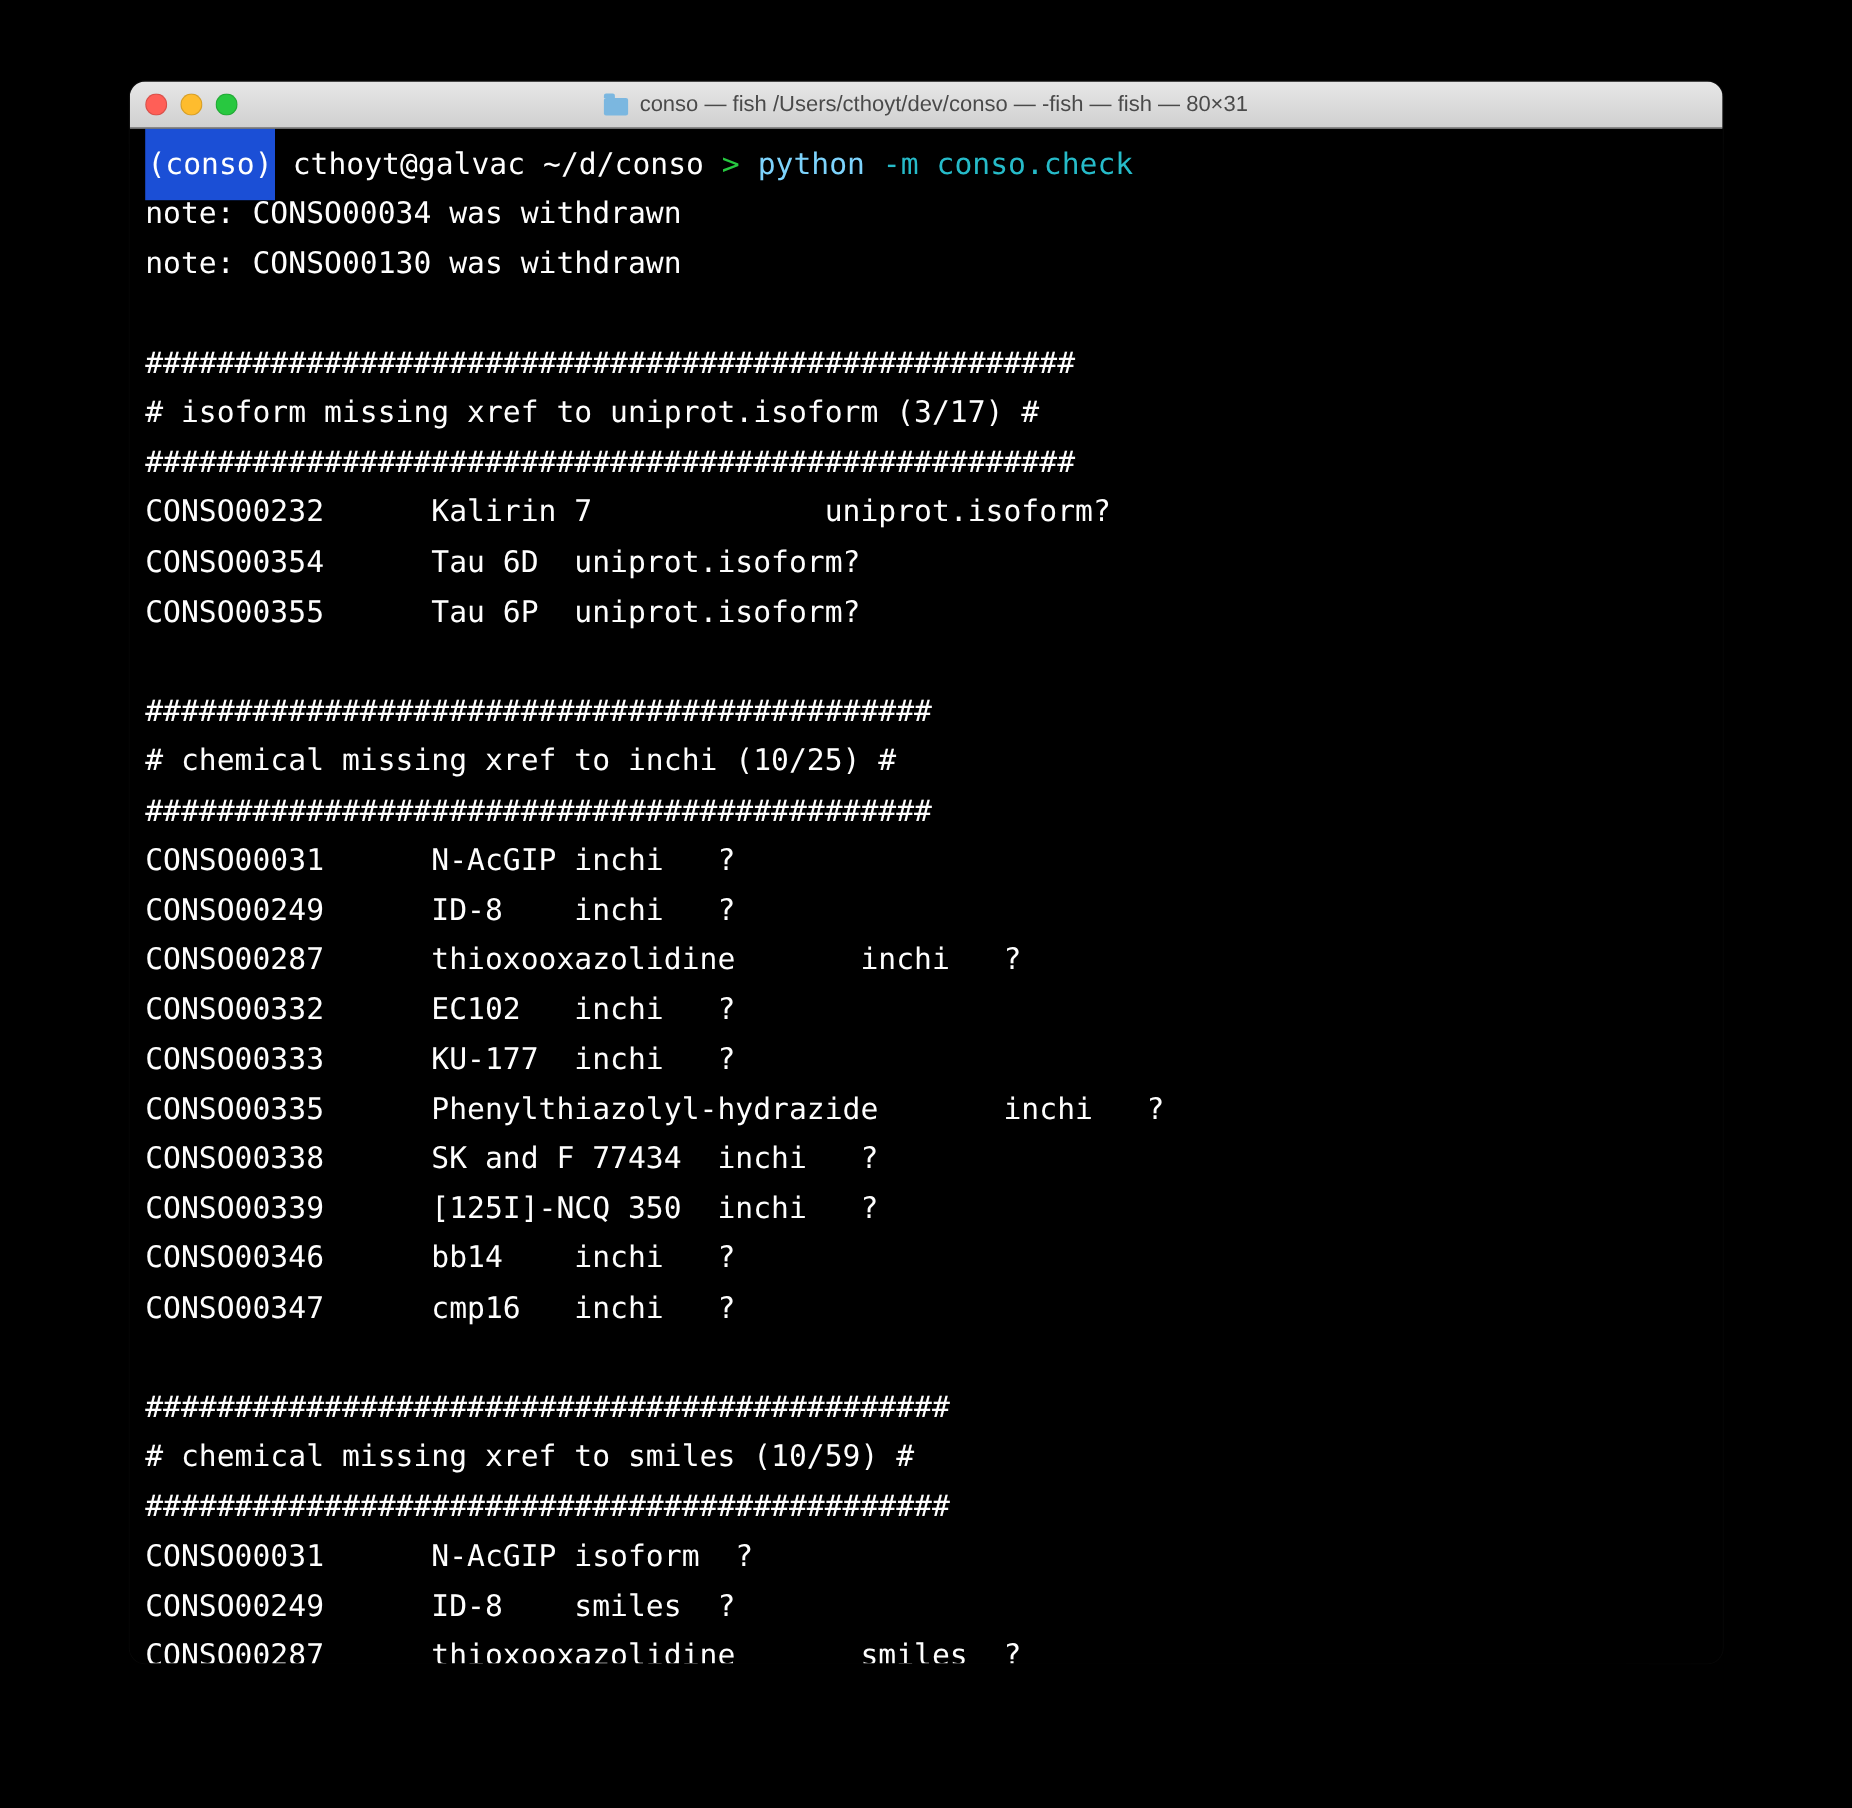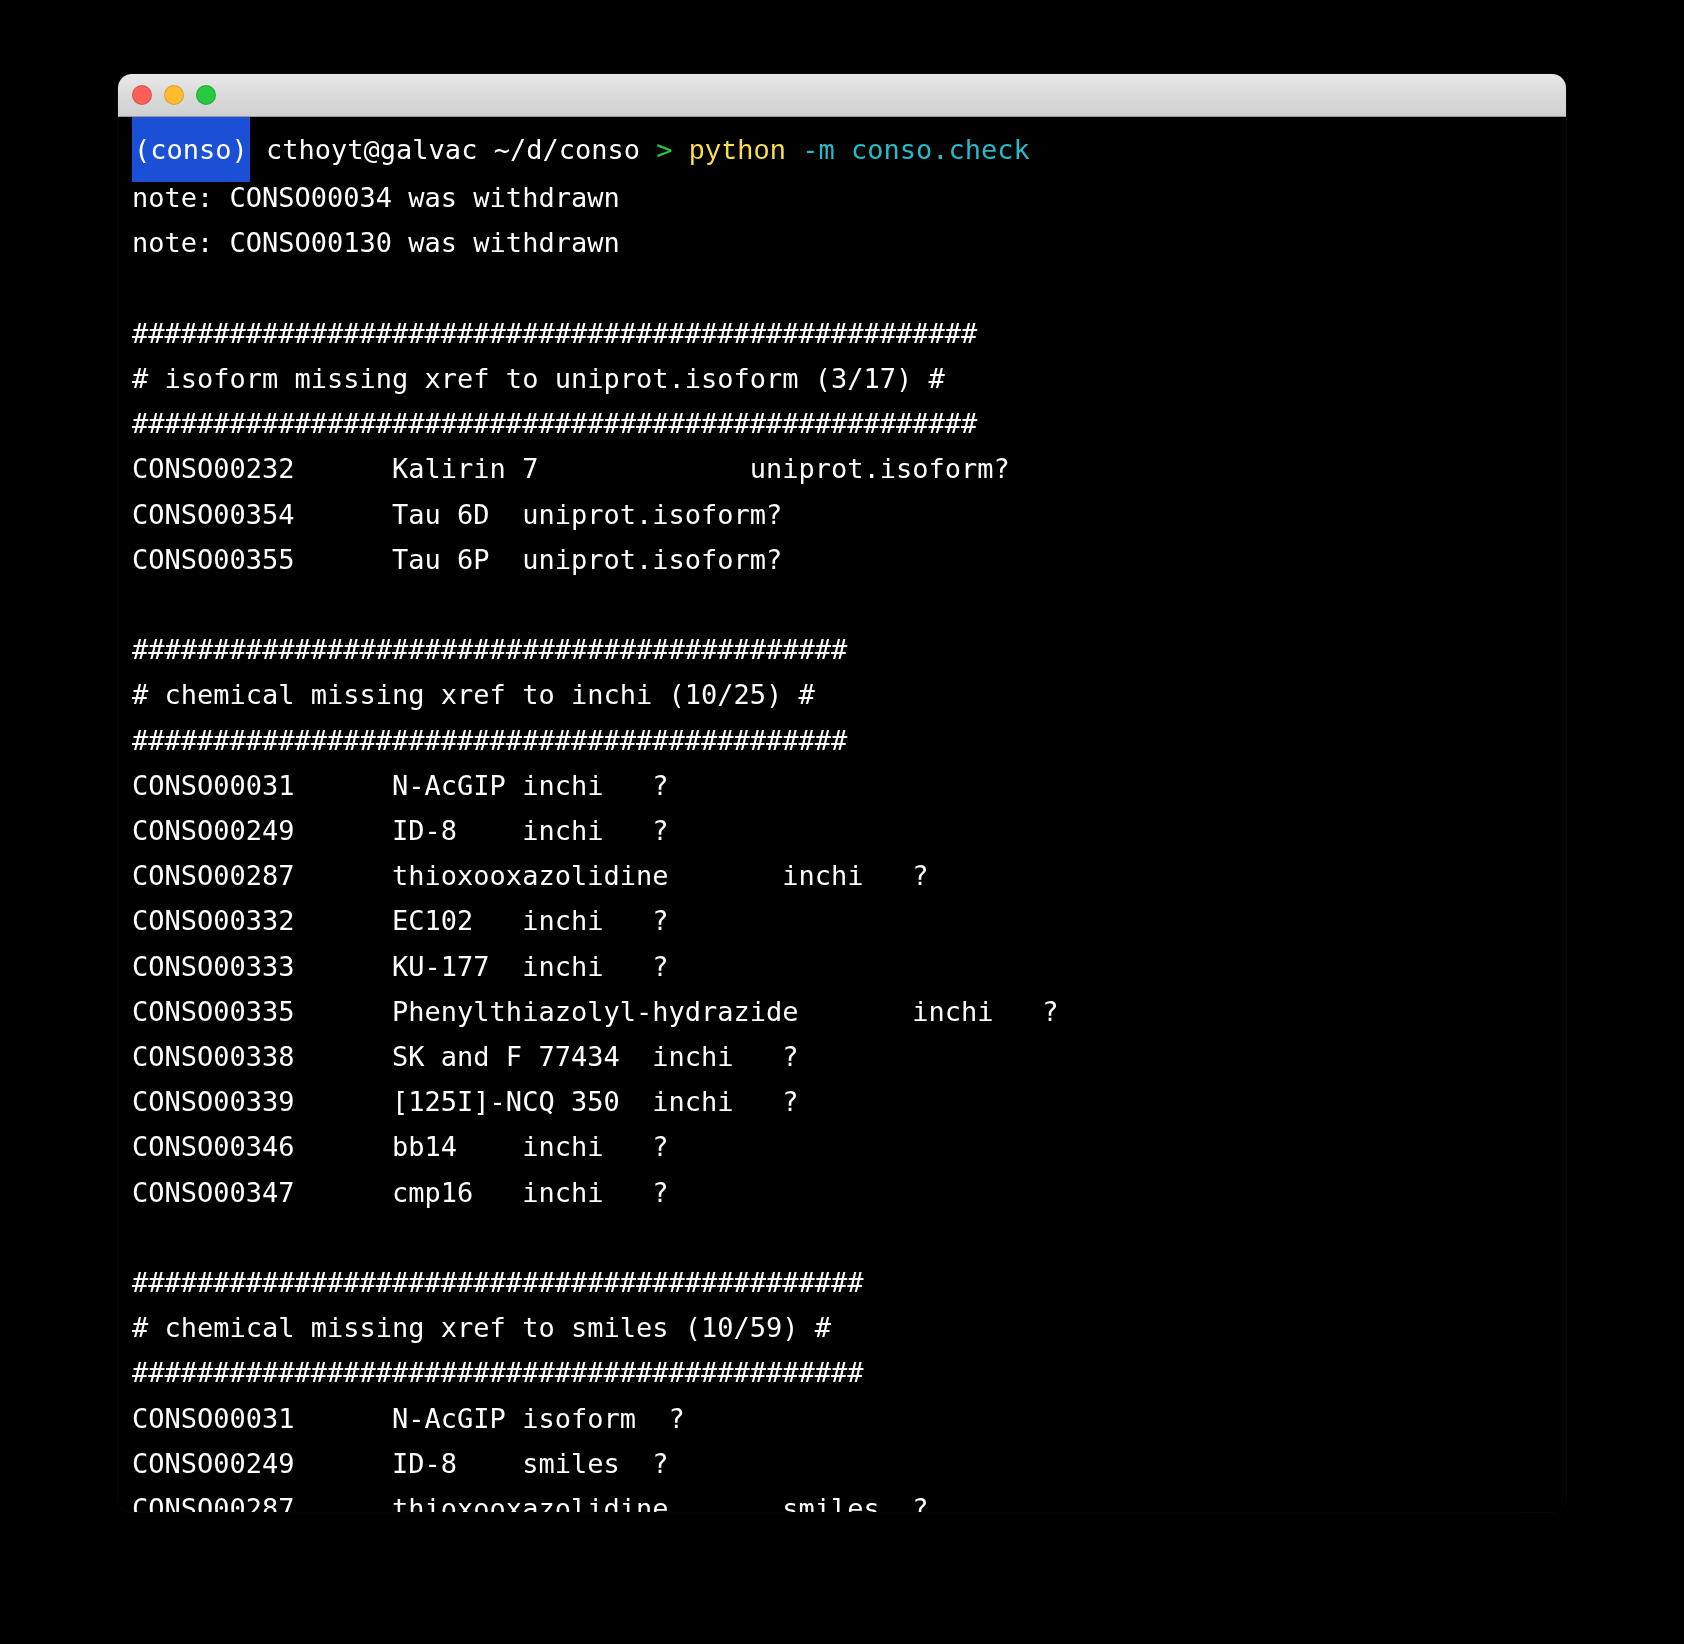--- a/index.html
+++ b/index.html
@@ -86,32 +86,36 @@
     box-sizing: border-box;
   }
   .venv {
     background: #1b4fd6;
     color: #fff;
     padding: 17px 2px;
   }
   .host { color: #fefefe; }
   .cwd  { color: #fefefe; }
   .gt   { color: #27c840; }
-  .cmd-py   { color: #fde047; font-family: Liberation Mono, monospace; }
+  .cmd-py   { color: #7dd3fc; }
   .cmd-arg  { color: #26bbc9; }
 </style>
 </head>
 <body>
 
 <div class="window">
   <div class="titlebar">
     <div class="traffic">
       <div class="dot red"></div>
       <div class="dot yellow"></div>
       <div class="dot green"></div>
+    </div>
+    <div class="title-center">
+      <span class="folder-icon"></span>
+      <span>conso — fish /Users/cthoyt/dev/conso — -fish — fish — 80×31</span>
     </div>
   </div>
 
   <div class="term" id="term"><span class="venv">(conso)</span> <span class="host">cthoyt@galvac</span> <span class="cwd">~/d/conso</span> <span class="gt">&gt;</span> <span class="cmd-py">python</span> <span class="cmd-arg">-m</span> <span class="cmd-arg">conso.check</span>
 <span>note: CONSO00034 was withdrawn</span>
 <span>note: CONSO00130 was withdrawn</span>
 
 <span>####################################################</span>
 <span># isoform missing xref to uniprot.isoform (3/17) #</span>
 <span>####################################################</span>

